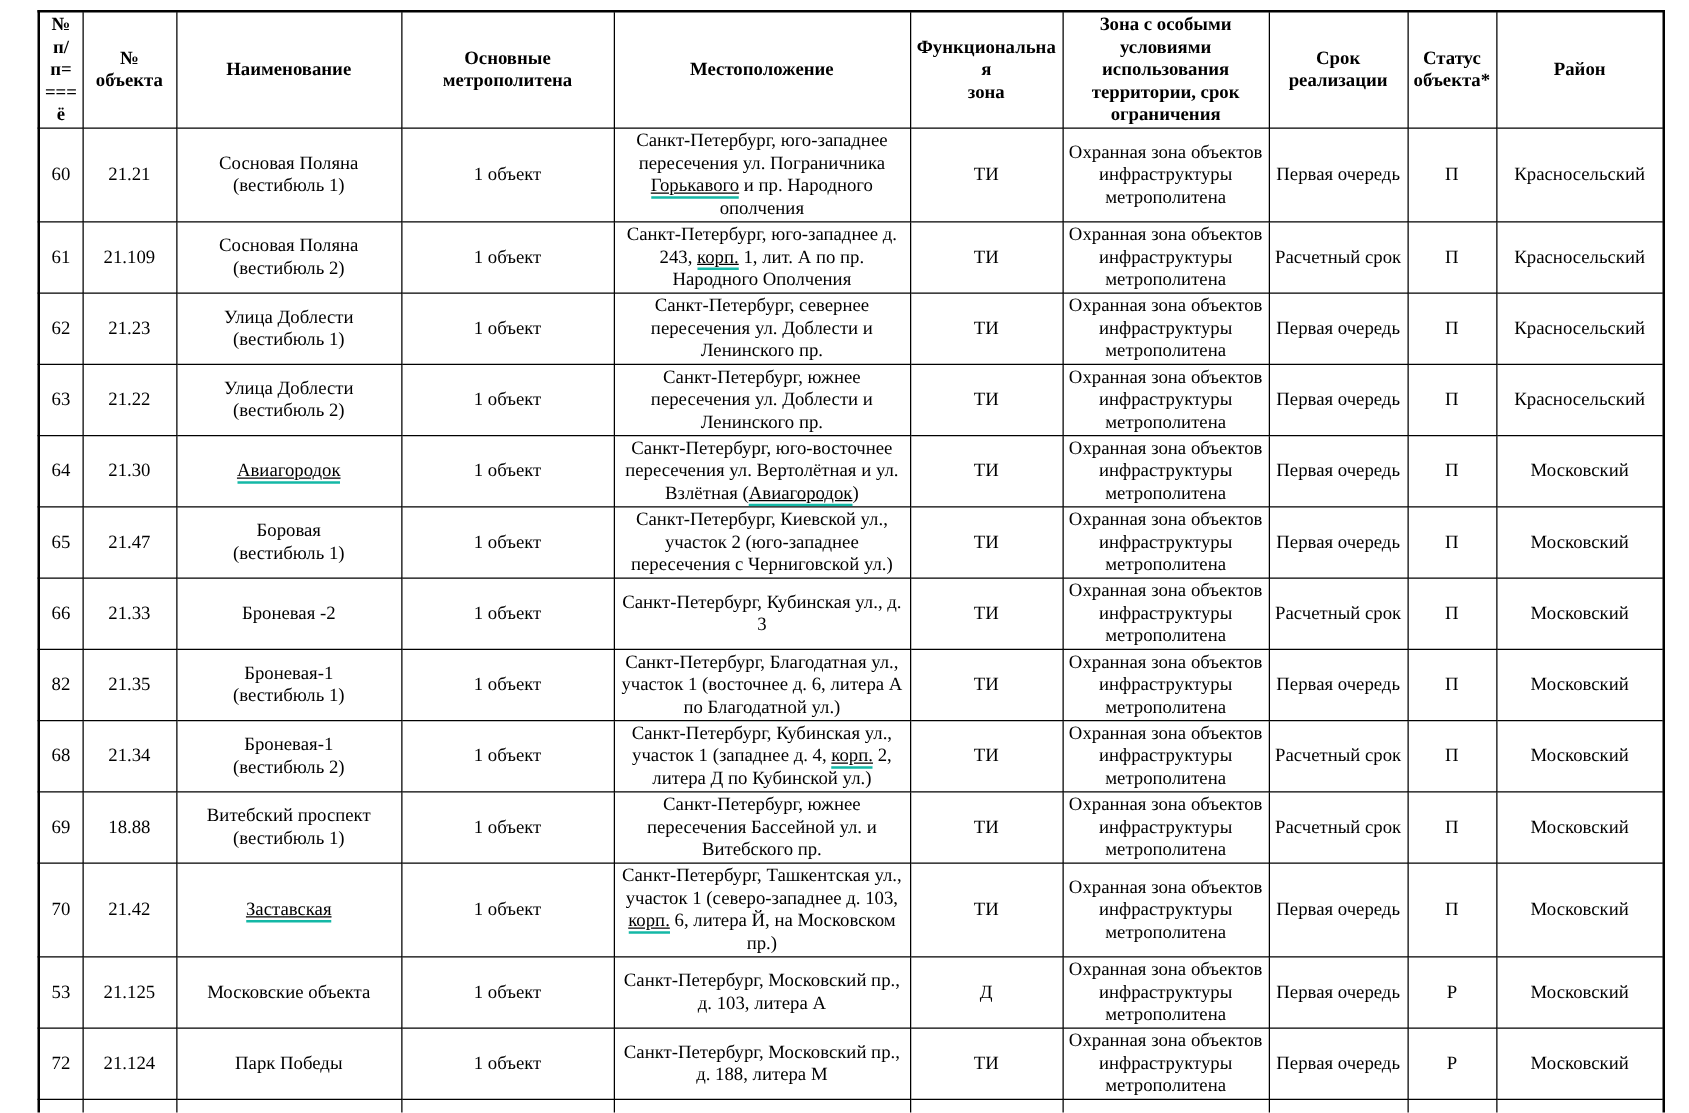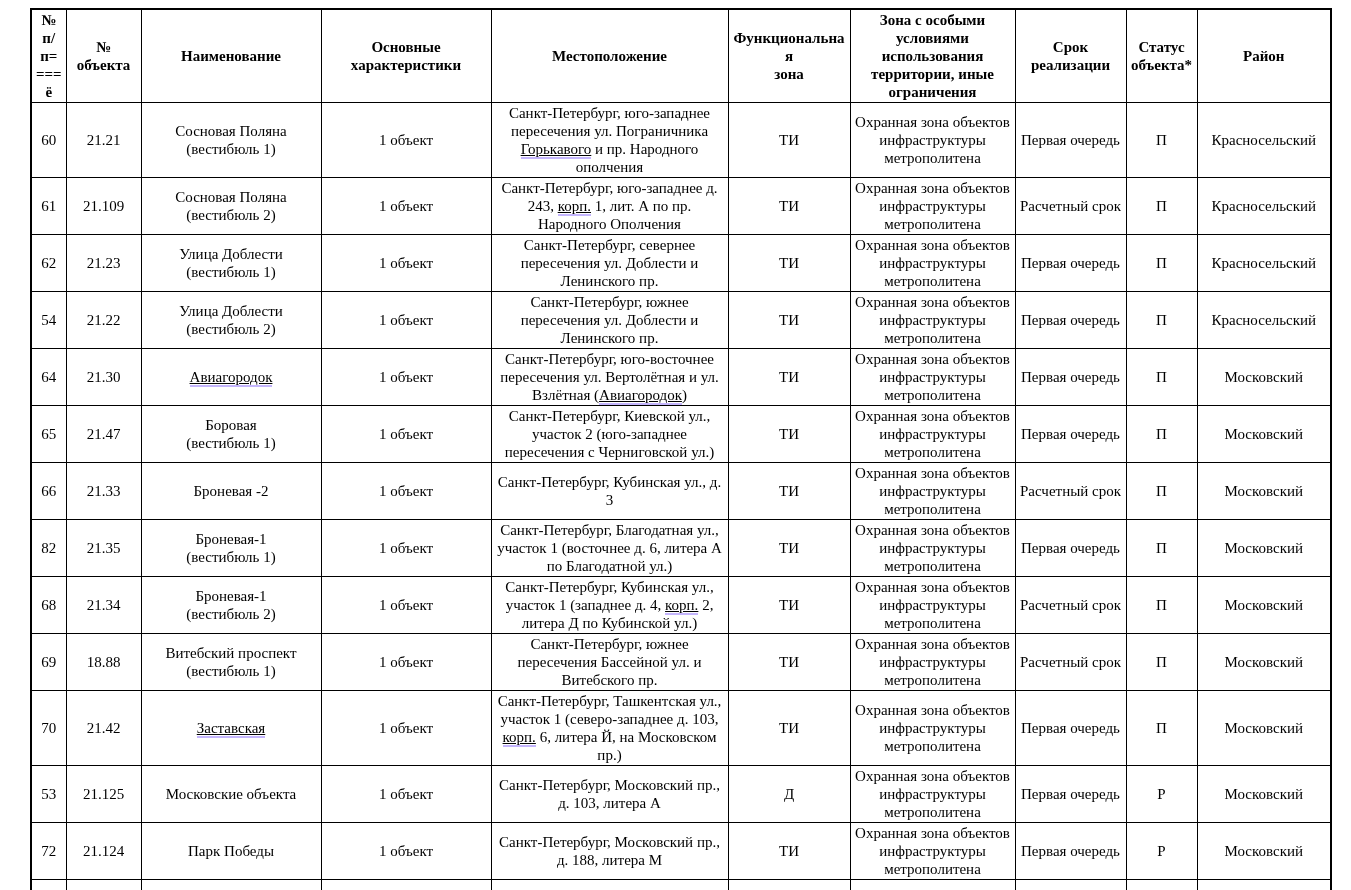--- a/index.html
+++ b/index.html
@@ -31,21 +31,21 @@
   th {
     font-weight: bold;
     white-space: pre-line;
   }
   thead tr { height: 90px; }
   tbody tr { height: 55px; }
   td.name-cell { white-space: pre-line; }
   .sp {
     text-decoration: underline;
     text-underline-offset: 1px;
-    border-bottom: 2px solid #c4b5fd;
+    border-bottom: 2px solid #14b8a6;
   }
 </style>
 </head>
 <body>
 
 <div class="page">
   <table class="doc-table">
     <colgroup>
       <col style="width:35px">
         <col style="width:75px">
@@ -60,28 +60,28 @@
     </colgroup>
     <thead>
       <tr>
           <th>№
 п/п=
 ===ё</th>
           <th>№
 объекта</th>
           <th>Наименование</th>
           <th>Основные
-характеристики</th>
+метрополитена</th>
           <th>Местоположение</th>
           <th>Функциональная
 зона</th>
           <th>Зона с особыми
 условиями
 использования
-территории, иные
+территории, срок
 ограничения</th>
           <th>Срок
 реализации</th>
           <th>Статус
 объекта*</th>
           <th>Район</th>
         </tr>
     </thead>
     <tbody>
         <tr>
@@ -117,21 +117,21 @@
 (вестибюль 1)</td>
           <td>1 объект</td>
           <td>Санкт-Петербург, севернее пересечения ул. Доблести и Ленинского пр.</td>
           <td>ТИ</td>
           <td>Охранная зона объектов инфраструктуры метрополитена</td>
           <td>Первая очередь</td>
           <td>П</td>
           <td>Красносельский</td>
         </tr>
         <tr>
-          <td>54</td>
+          <td>63</td>
           <td>21.22</td>
           <td class="name-cell">Улица Доблести
 (вестибюль 2)</td>
           <td>1 объект</td>
           <td>Санкт-Петербург, южнее пересечения ул. Доблести и Ленинского пр.</td>
           <td>ТИ</td>
           <td>Охранная зона объектов инфраструктуры метрополитена</td>
           <td>Первая очередь</td>
           <td>П</td>
           <td>Красносельский</td>

